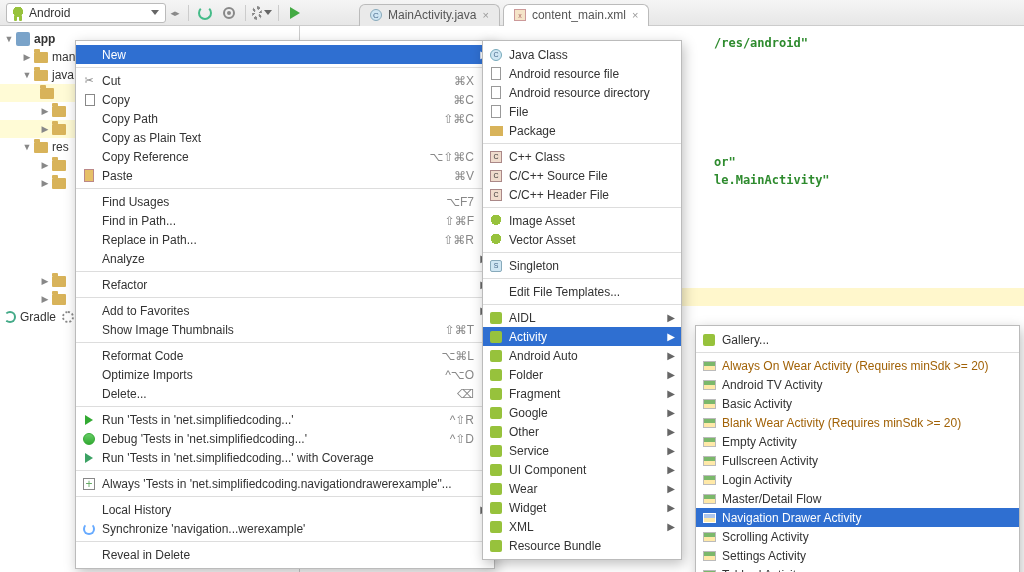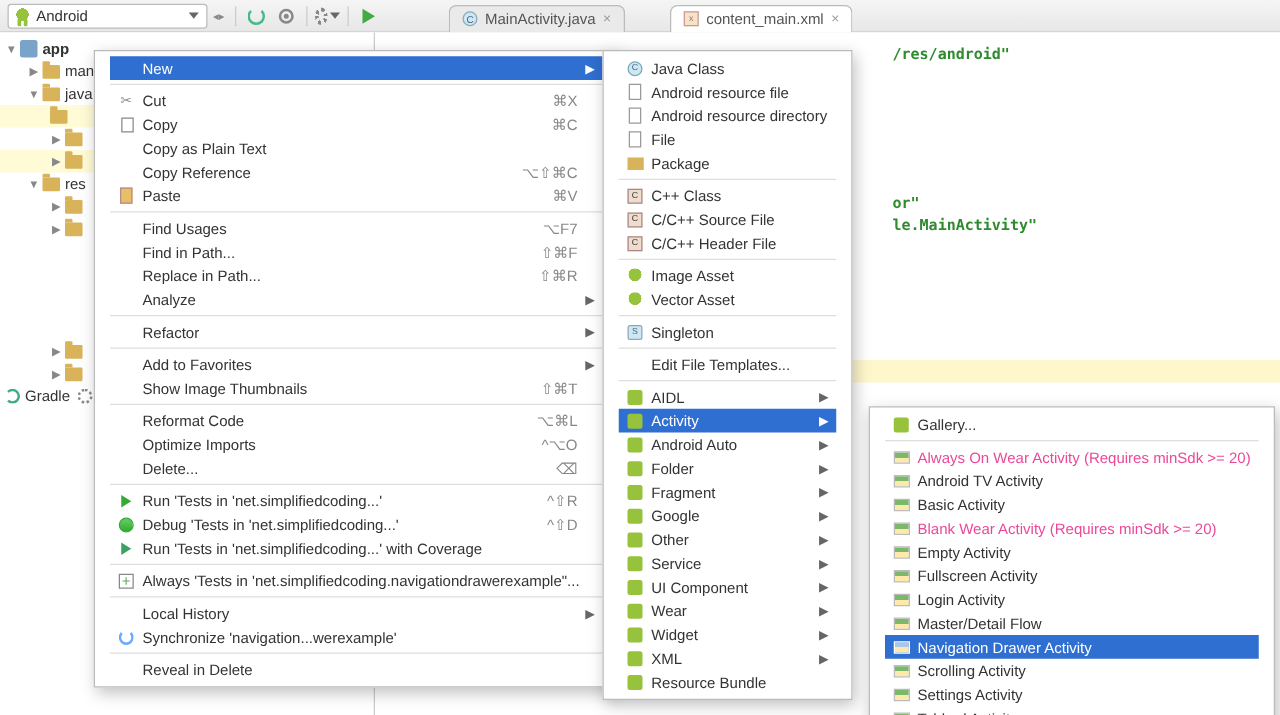--- a/index.html
+++ b/index.html
@@ -65,21 +65,21 @@
   
   .tabs {
     display: flex; align-items: flex-end; margin-left: 50px; height: 26px;
   }
   .tab {
     height: 22px; padding: 0 10px; display: flex; align-items: center; gap: 6px;
     background: #eaeaea; border: 1px solid #bbb; border-bottom: none;
     border-top-left-radius: 6px; border-top-right-radius: 6px;
     margin-right: 3px; color: #555;
   }
-  .tab.active { background: #fff; margin-left: 33px; }
+  .tab.active { background: #fff; }
   .tab .close-icon { color:#999; font-size:11px; }
   .c-icon { width:12px;height:12px;border:1px solid #8ab;background:#cfe6f3;
             border-radius:50%;display:flex;align-items:center;justify-content:center;
             font-size:8px;color:#468;}
   .xml-icon { width:12px;height:12px;border:1px solid #c99;background:#f5e4c8;
               display:flex;align-items:center;justify-content:center;font-size:7px;
               color:#a66;}
 
   
   .main {
@@ -111,32 +111,32 @@
             font-size: 12px; line-height: 1.55; color:#666;
             background:#fff; position:relative; overflow:hidden;}
   .code .str { color:#2e8b2e; font-weight:600; }
   .code .uri { color:#2e8b2e; font-weight:600; }
   .code .highlight{background:#fff7cc;}
 
   
   .menu {
     position:absolute; background:#fff; border:1px solid #bbb;
     box-shadow:2px 4px 12px rgba(0,0,0,.25);
-    padding:4px 12px; font-size:12px; color:#333;
+    padding:4px 0; font-size:12px; color:#333;
   }
   .menu hr{border:none;border-top:1px solid #ddd;margin:3px 0;}
   .menu-item{
     display:flex;align-items:center;height:19px;padding:0 20px 0 26px;
     white-space:nowrap;position:relative;
   }
   .menu-item .short{position:absolute;right:20px;color:#888;}
   .menu-item .sub-arrow{position:absolute;right:6px;color:#666;font-size:10px;}
   .menu-item.selected{background:#2f6fd1;color:#fff;}
   .menu-item.selected .short,.menu-item.selected .sub-arrow{color:#fff;}
-  .menu-item.disabled{color:#ec4899;}
+  .menu-item.disabled{color:#a16207;}
   .menu-icon{position:absolute;left:6px;width:14px;height:14px;
              display:flex;align-items:center;justify-content:center;}
 
   .scissors-icon::before{content:"\2702";color:#888;font-size:11px;}
   .copy-icon{border:1px solid #888;width:10px;height:12px;margin-left:2px;}
   .paste-icon{width:10px;height:13px;background:#e6c068;border:1px solid #b88;}
   .run-small{width:0;height:0;border-top:5px solid transparent;
              border-bottom:5px solid transparent;border-left:8px solid #3a3;}
   .bug-icon{width:12px;height:12px;border:1px solid #3a3;border-radius:50%;
             background:linear-gradient(#6c6,#3a3);}
@@ -289,20 +289,24 @@
       <span class="short">⌘X</span>
     </div>
     <div class="menu-item">
       <span class="menu-icon">
         <span class="copy-icon"></span>
       </span>
       <span>Copy</span>
       <span class="short">⌘C</span>
     </div>
     <div class="menu-item">
+      <span>Copy Path</span>
+      <span class="short">⇧⌘C</span>
+    </div>
+    <div class="menu-item">
       <span>Copy as Plain Text</span>
     </div>
     <div class="menu-item">
       <span>Copy Reference</span>
       <span class="short">⌥⇧⌘C</span>
     </div>
     <div class="menu-item">
       <span class="menu-icon">
         <span class="paste-icon"></span>
       </span>

